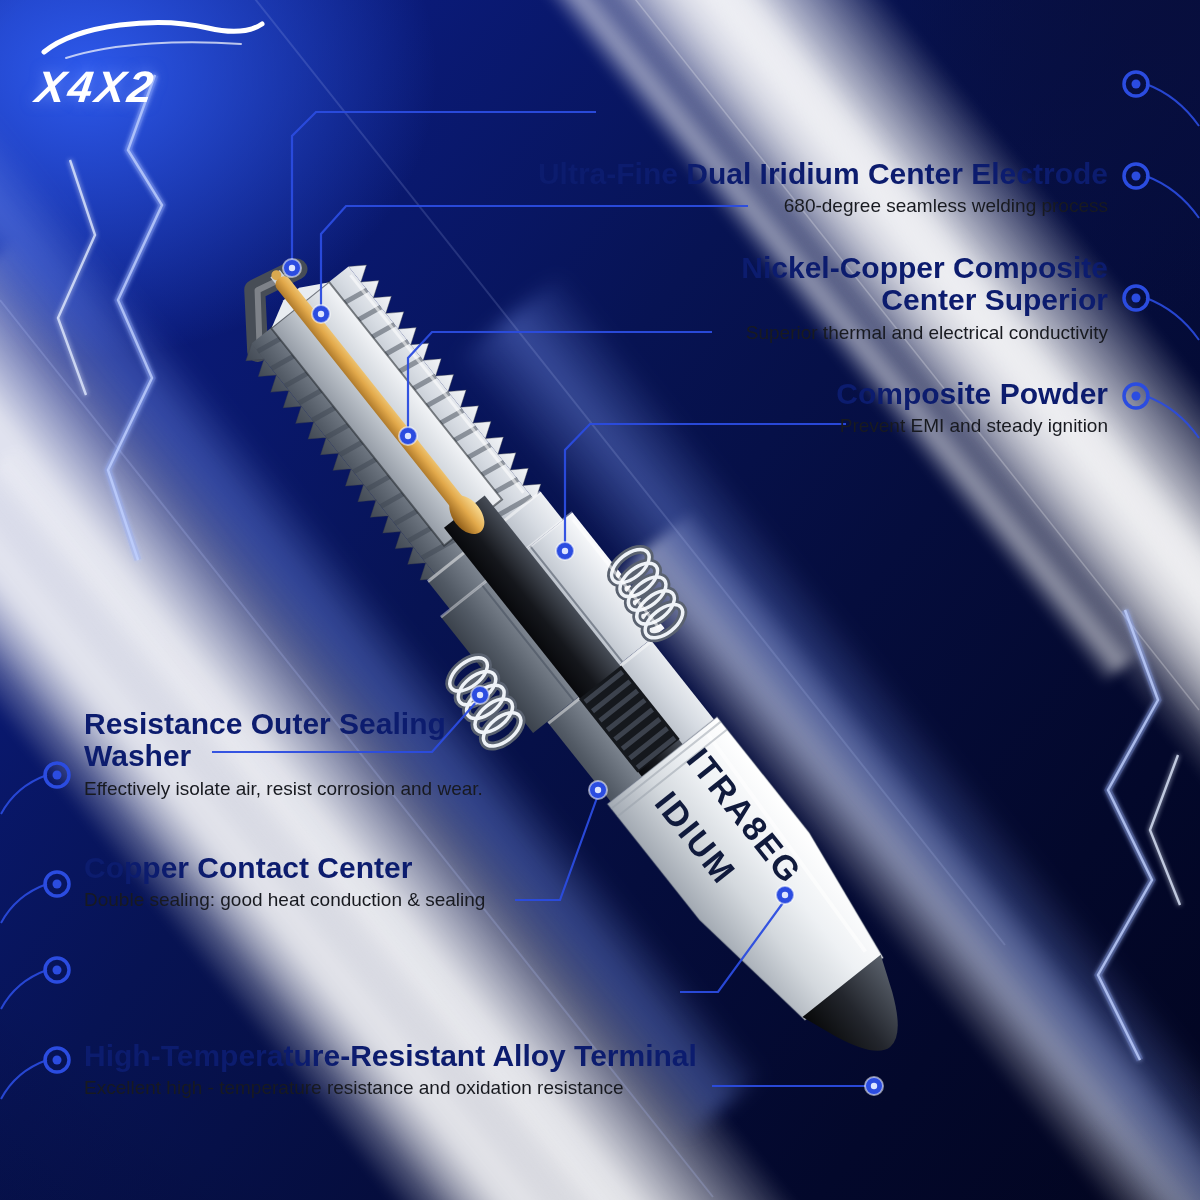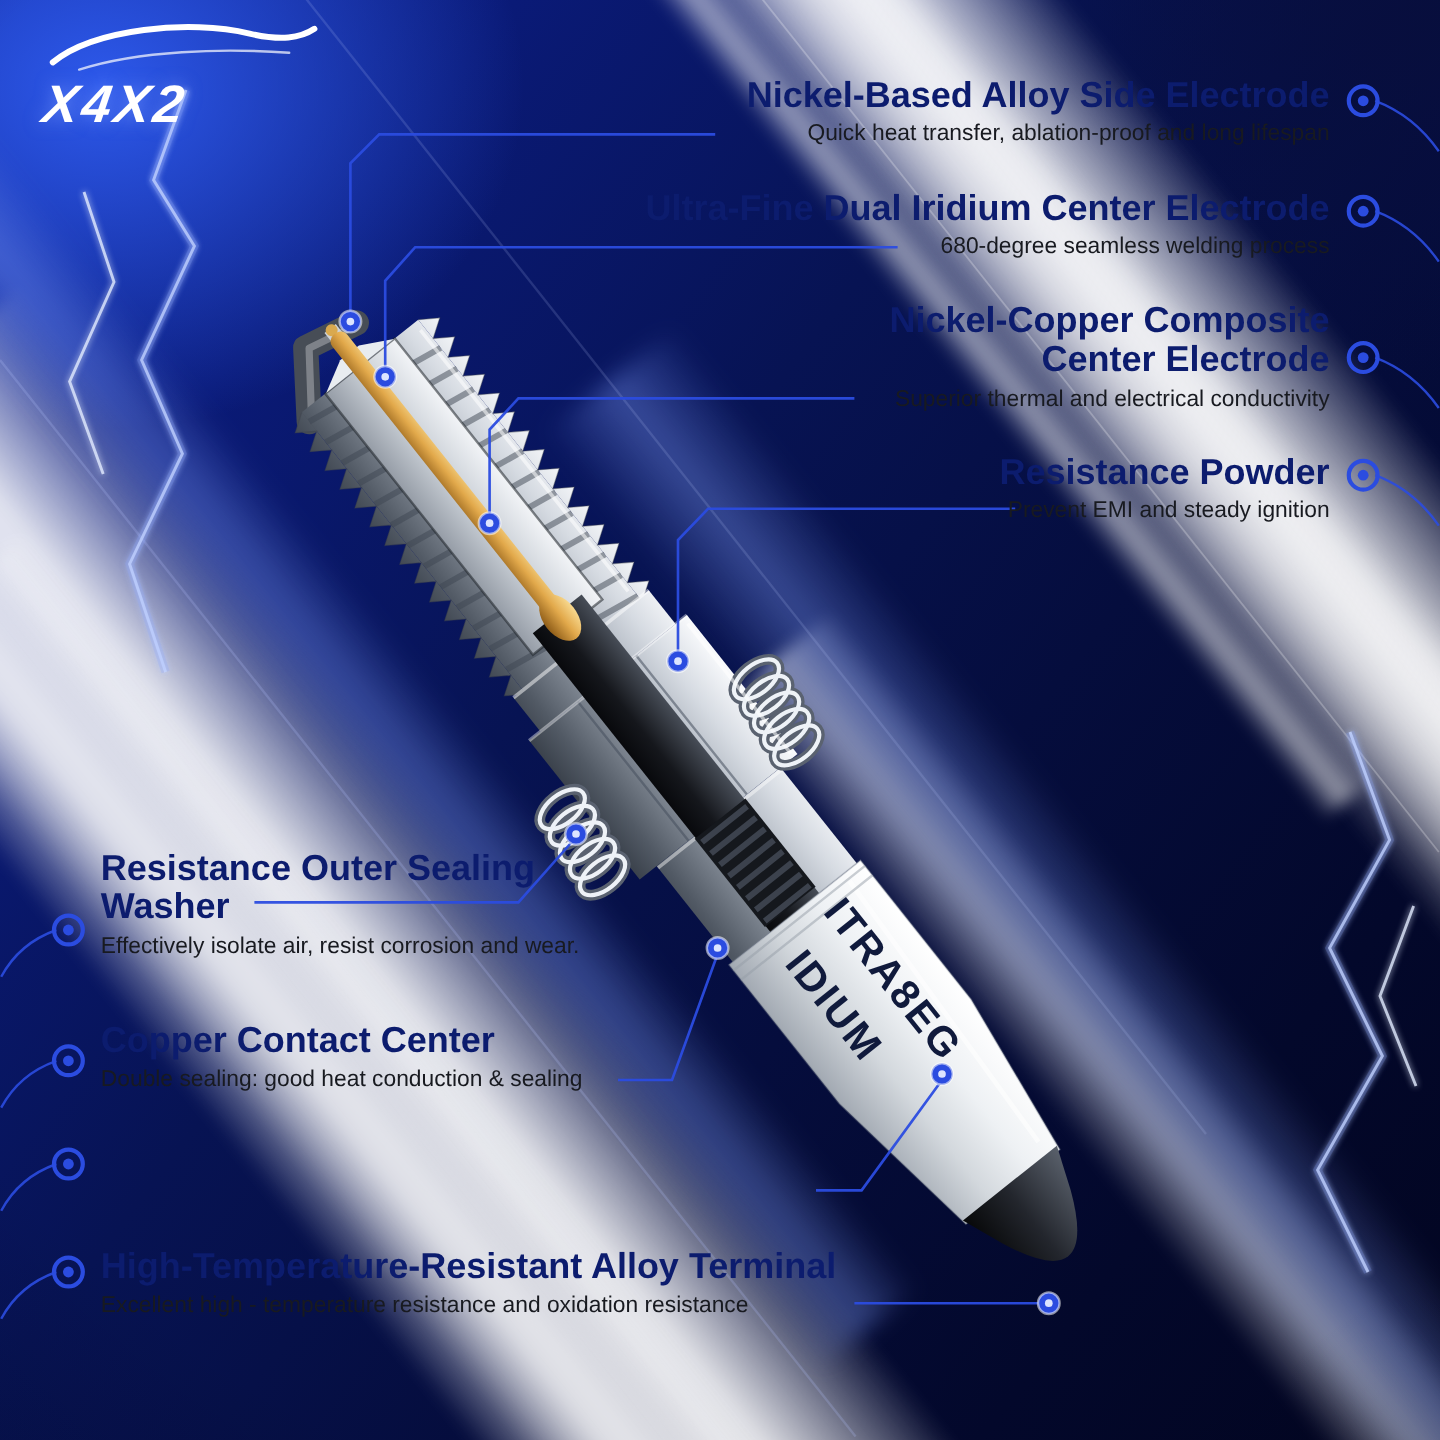--- a/index.html
+++ b/index.html
@@ -307,34 +307,30 @@
   </svg>
 
   <div class="logo">
     <svg width="230" height="46" viewBox="0 0 230 46">
       <path d="M8 36 C42 8 122 0 172 12 C198 18 214 16 226 8" stroke="#ffffff" stroke-width="5" fill="none" stroke-linecap="round"></path>
       <path d="M30 42 C80 26 150 24 205 28" stroke="rgba(255,255,255,.7)" stroke-width="2" fill="none" stroke-linecap="round"></path>
     </svg>
     <div class="brand-text">X4X2</div>
   </div>
 
-  <div class="callout right" style="top:64px">
-    <div class="title">Nickel-Based Alloy Side Electrode</div>
-    <div class="sub">Quick heat transfer, ablation-proof and long lifespan</div>
-  </div>
   <div class="callout right" style="top:158px">
     <div class="title">Ultra-Fine Dual Iridium Center Electrode</div>
     <div class="sub">680-degree seamless welding process</div>
   </div>
   <div class="callout right" style="top:252px;width:440px">
-    <div class="title">Nickel-Copper Composite Center Electrode</div>
+    <div class="title">Nickel-Copper Composite Center Superior</div>
     <div class="sub">Superior thermal and electrical conductivity</div>
   </div>
   <div class="callout right" style="top:378px">
-    <div class="title">Resistance Powder</div>
+    <div class="title">Composite Powder</div>
     <div class="sub">Prevent EMI and steady ignition</div>
   </div>
 
   <div class="callout left" style="top:708px;width:420px">
     <div class="title">Resistance Outer Sealing Washer</div>
     <div class="sub">Effectively isolate air, resist corrosion and wear.</div>
   </div>
   <div class="callout left" style="top:852px;width:560px">
     <div class="title">Copper Contact Center</div>
     <div class="sub">Double sealing: good heat conduction &amp; sealing</div>

